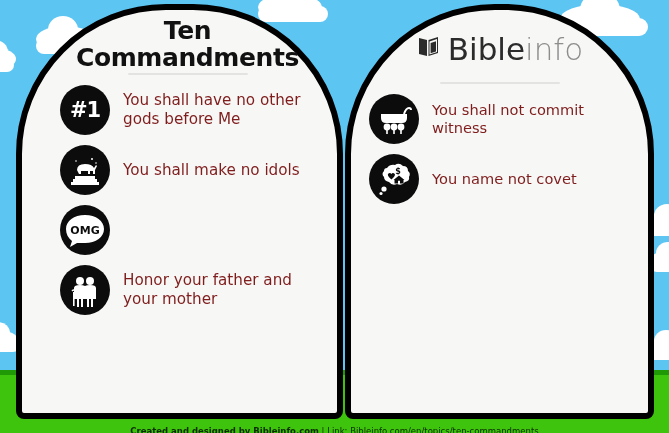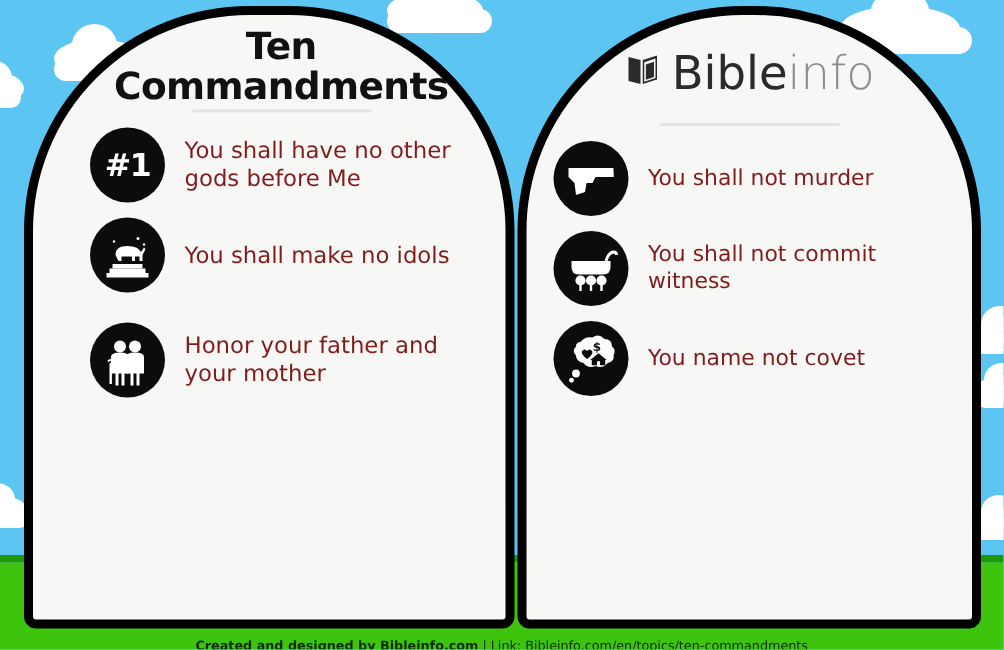--- a/index.html
+++ b/index.html
@@ -169,20 +169,26 @@
             <circle cx="25" cy="7" r="1"></circle>
             <circle cx="29" cy="11" r="0.8"></circle>
             <circle cx="9" cy="9" r="0.8"></circle>
           </g>
         </svg>
       </div>
       <div class="row-text">You shall make no idols</div>
     </li>
 
     <li class="row">
+      <div class="badge">
+        <svg width="44" height="34" viewBox="0 0 44 34" aria-hidden="true">
+          <path d="M22 2 C33 2 41 8 41 16 C41 24 33 30 22 30 L14 30 L7 34 L9 28 C5 25 3 21 3 16 C3 8 11 2 22 2 Z" fill="#ffffff"></path>
+          <text x="22" y="21" font-family="DejaVu Sans, sans-serif" font-size="11" font-weight="bold" fill="#0c0c0c" text-anchor="middle">OMG</text>
+        </svg>
+      </div>
     </li>
 
 
     <li class="row">
       <div class="badge">
         <svg width="36" height="36" viewBox="0 0 36 36" aria-hidden="true">
           <g fill="#ffffff">
             <circle cx="13" cy="9" r="4"></circle>
             <circle cx="23" cy="9" r="4"></circle>
             <path d="M7 16 q0-3 6-3 q6 0 6 3 v11 h-3 v8 h-2 v-8 h-2 v8 h-2 v-8 h-3 z"></path>
@@ -209,31 +215,20 @@
           <path d="M14.6 9 L20 7.2 L20 17.4 L14.6 19.2 Z" fill="#2b2b2b"></path>
         </svg>
       </span>
       <span class="logo-text"><span class="logo-bold">Bible</span><span class="logo-light">info</span></span>
     </div>
     <div class="divider"></div>
   </div>
 
   <ul class="list">
 
-    <li class="row">
-      <div class="badge">
-        <svg width="38" height="30" viewBox="0 0 38 30" aria-hidden="true">
-          <g fill="#ffffff">
-            <path d="M4 8 L34 8 L34 14 L22 14 L20 18 L16 18 L15 24 L9 26 L8 18 L6 16 L4 14 Z"></path>
-            <path d="M22 14 L34 14 L34 11 L22 11 Z"></path>
-          </g>
-        </svg>
-      </div>
-      <div class="row-text">You shall not murder</div>
-    </li>
 
     <li class="row">
       <div class="badge">
         <svg width="36" height="30" viewBox="0 0 36 30" aria-hidden="true">
           <g fill="#ffffff">
             <path d="M5 10 L31 10 L31 14 q0 5-5 5 L10 19 q-5 0-5-5 Z"></path>
             <path d="M28 10 q2-6 5-6 q2 0 2 2" stroke="#ffffff" stroke-width="2" fill="none"></path>
             <circle cx="11" cy="23" r="3.4"></circle>
             <circle cx="18" cy="23" r="3.4"></circle>
             <circle cx="25" cy="23" r="3.4"></circle>

